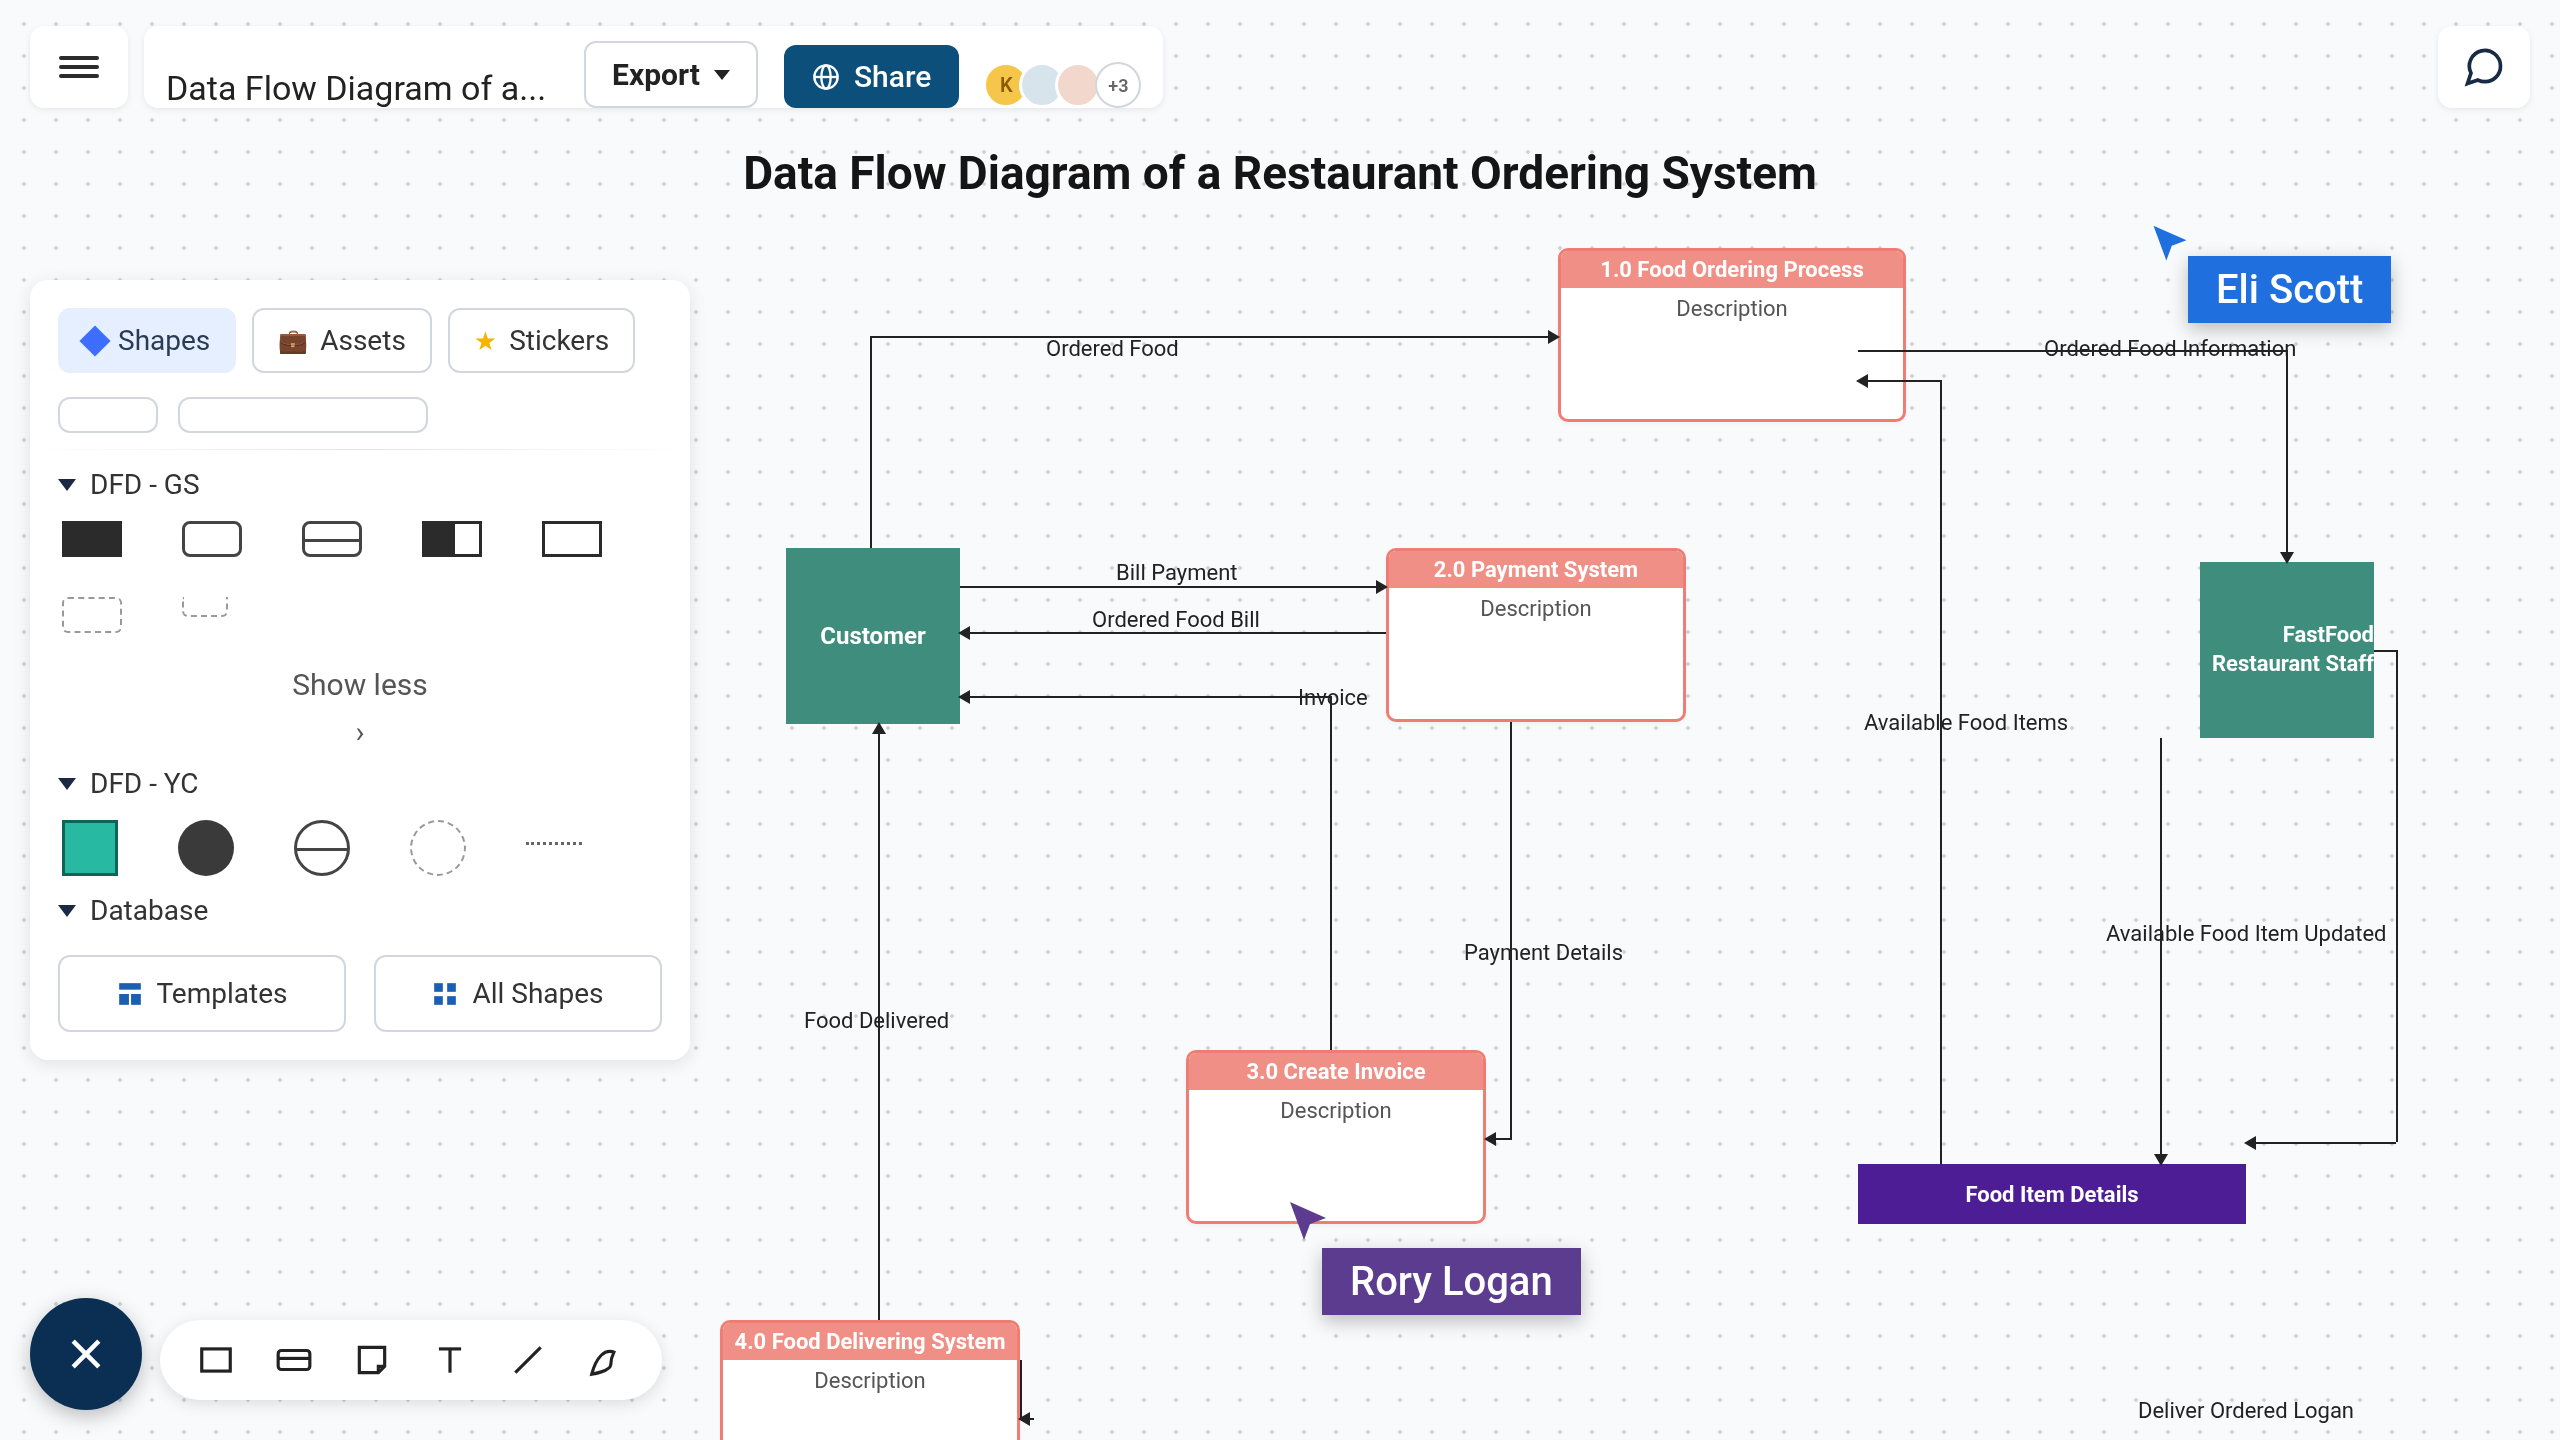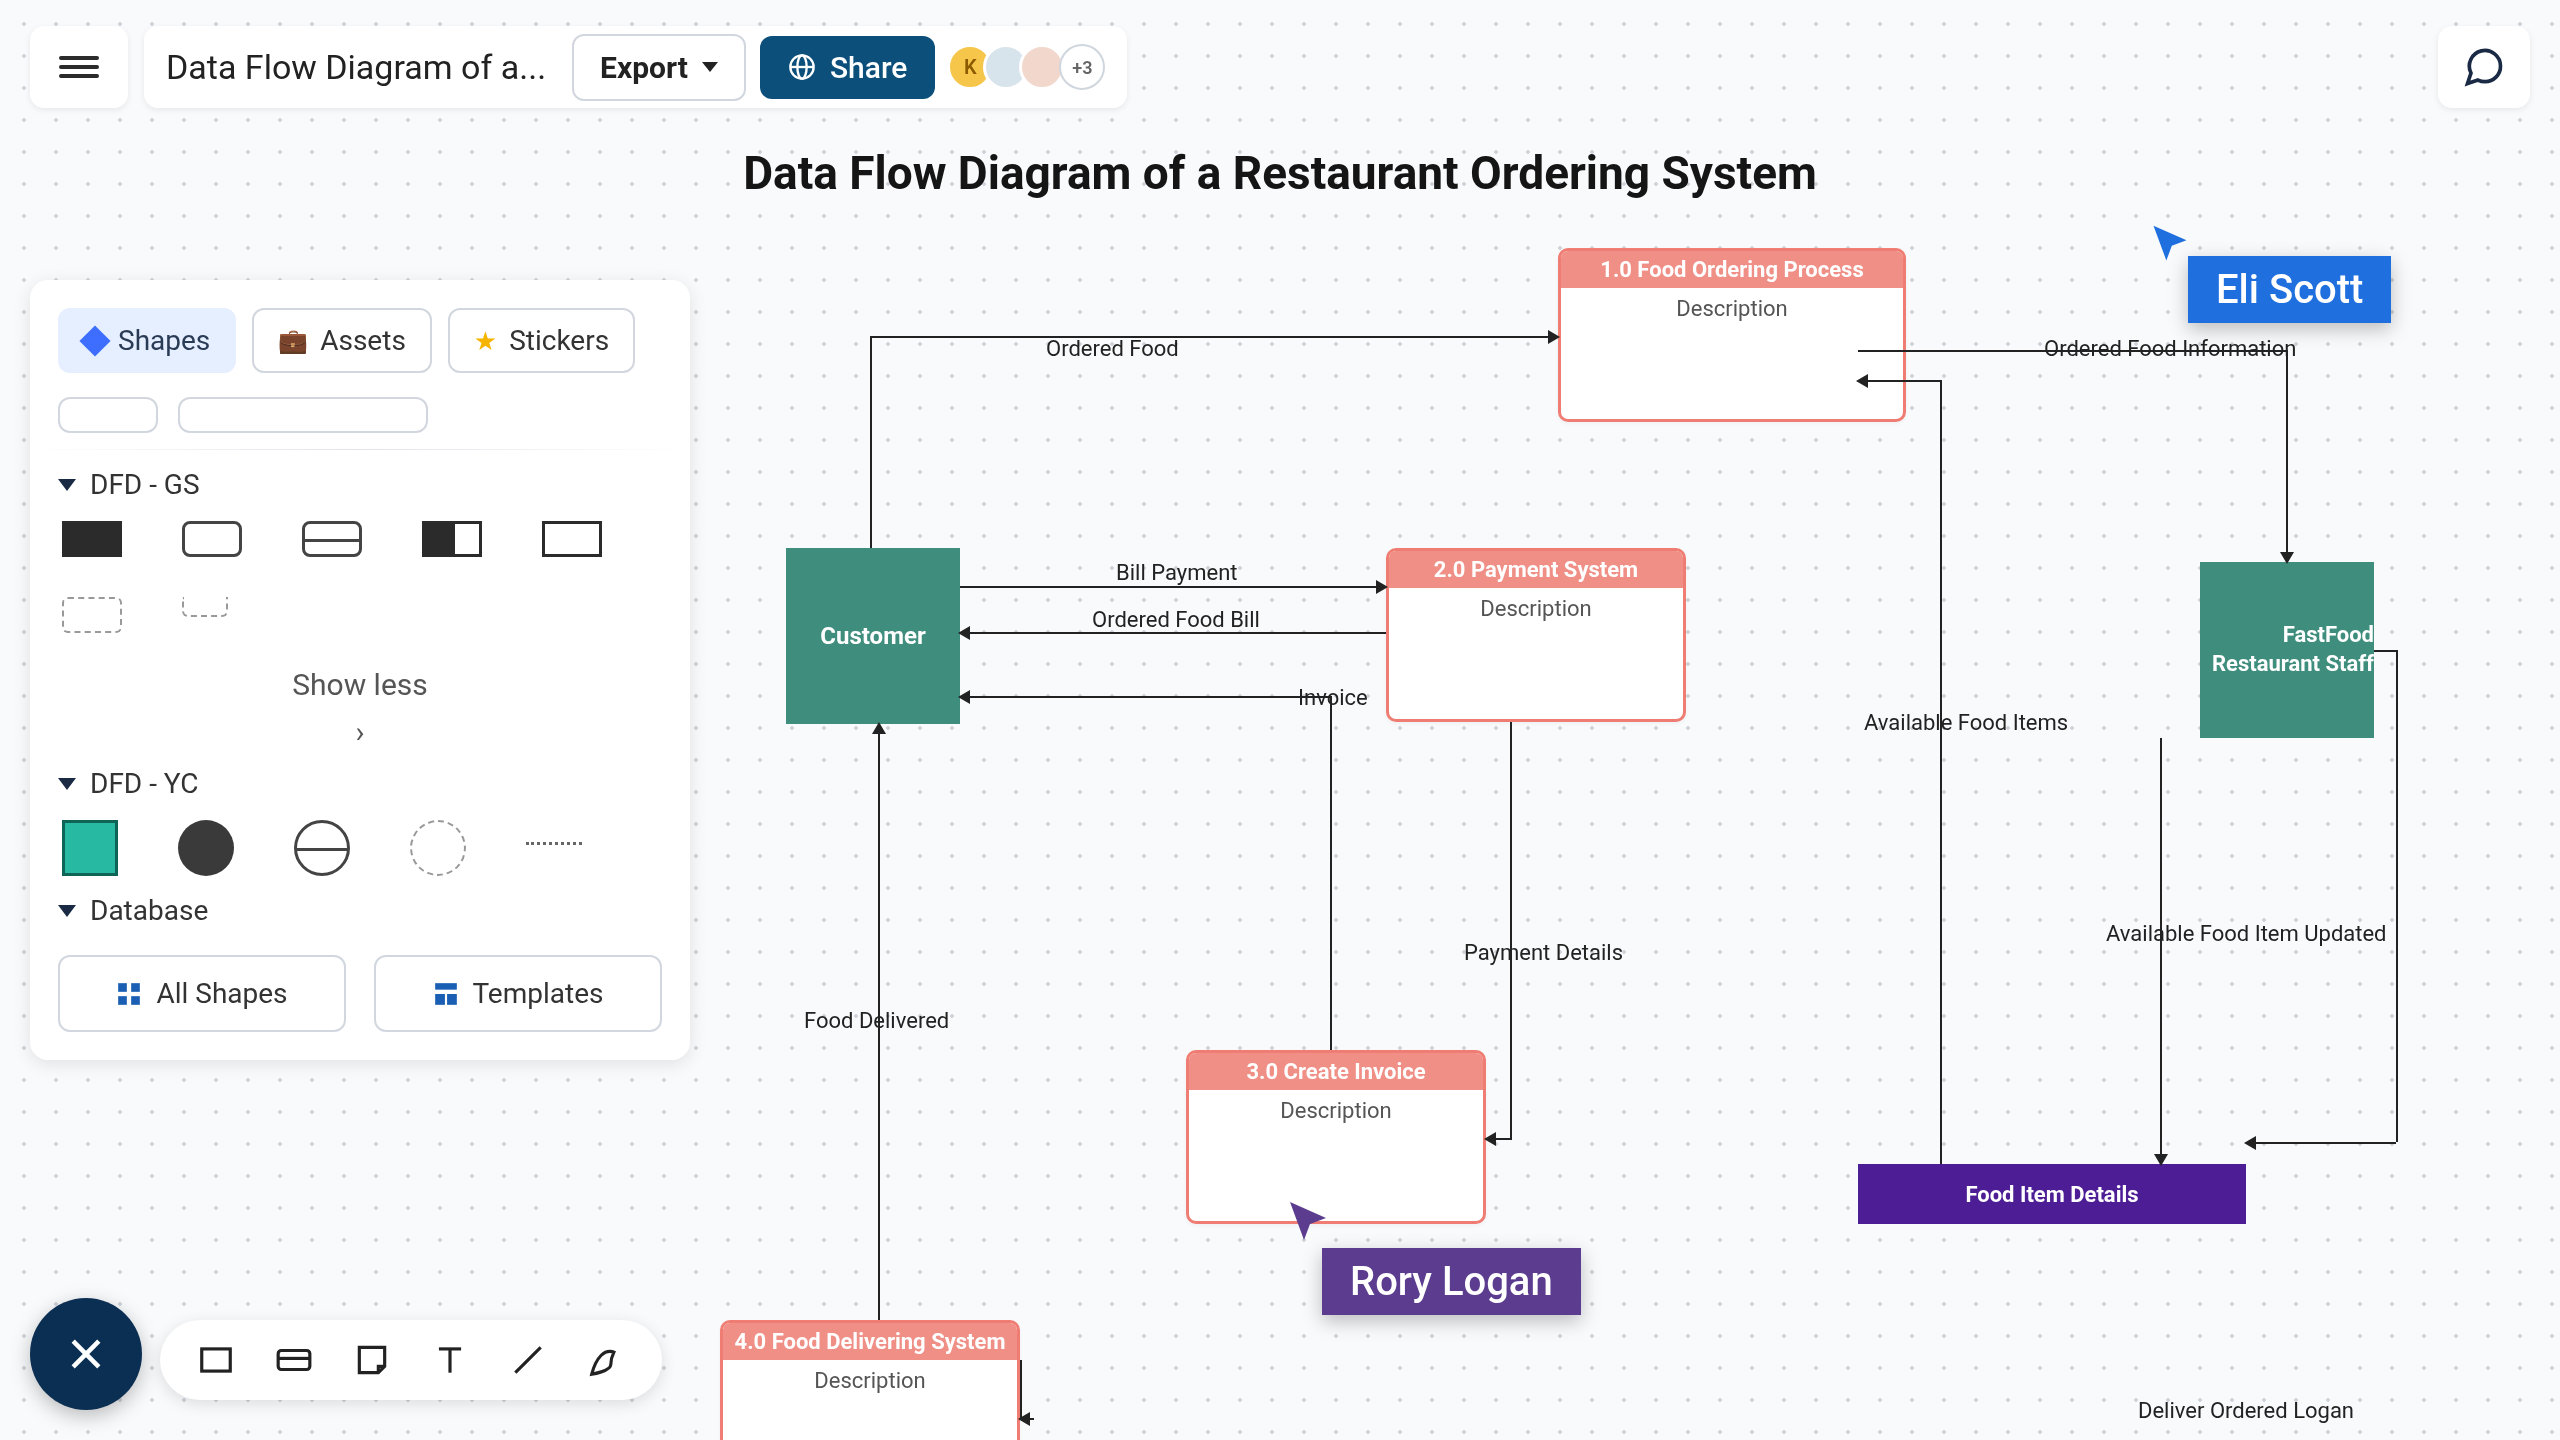--- a/index.html
+++ b/index.html
@@ -25,21 +25,21 @@
 }
 .menu-btn {
   width: 98px; height: 82px; background: #fff; border-radius: 14px;
   display: flex; align-items: center; justify-content: center;
   box-shadow: 0 2px 6px rgba(0,0,0,0.08);
   cursor: pointer;
 }
 .menu-btn span { display:block; width:40px; height:4px; background:#2b2b2b; margin:5px 0; border-radius:2px;}
 .title-block {
   background:#fff; border-radius:14px; box-shadow:0 2px 6px rgba(0,0,0,0.08);
-  height:82px; display:flex; align-items:center; gap:14px; padding:0 22px;
+  height:82px; display:flex; align-items:flex-end; gap:26px; padding:0 22px;
 }
 .doc-title { font-size:34px; color:#222; font-weight:400; padding-right:12px;}
 .export-btn {
   border:2px solid #d2d7df; border-radius:12px; padding:14px 26px;
   font-size:30px; color:#222; display:flex; align-items:center; gap:14px; cursor:pointer;font-weight:bold;
 }
 .export-btn .caret { width:0;height:0;border-left:8px solid transparent;border-right:8px solid transparent;border-top:10px solid #222;}
 .share-btn {
   background:#0b4f7a; color:#fff; border-radius:12px; padding:14px 28px;
   font-size:30px; display:flex; align-items:center; gap:14px; cursor:pointer; font-weight:500;
@@ -241,34 +241,34 @@
   </div>
 
   <div class="sec-head">
     <span class="tri"></span>
     <span>Database</span>
   </div>
 
   <div class="btn-row">
     <div class="panel-btn">
       <svg width="26" height="26" viewBox="0 0 24 24">
+          <rect x="2" y="2" width="20" height="6" fill="#1a5fb4"></rect>
+          <rect x="2" y="12" width="9" height="10" fill="#1a5fb4"></rect>
+          <rect x="13" y="12" width="9" height="10" fill="#1a5fb4"></rect>
+        </svg>
+      <span>Templates</span>
+    </div>
+    <div class="panel-btn">
+      <svg width="26" height="26" viewBox="0 0 24 24">
           <rect x="2" y="2" width="8" height="8" fill="#1a5fb4"></rect>
           <rect x="14" y="2" width="8" height="8" fill="#1a5fb4"></rect>
           <rect x="2" y="14" width="8" height="8" fill="#1a5fb4"></rect>
           <rect x="14" y="14" width="8" height="8" fill="#1a5fb4"></rect>
         </svg>
       <span>All Shapes</span>
-    </div>
-    <div class="panel-btn">
-      <svg width="26" height="26" viewBox="0 0 24 24">
-          <rect x="2" y="2" width="20" height="6" fill="#1a5fb4"></rect>
-          <rect x="2" y="12" width="9" height="10" fill="#1a5fb4"></rect>
-          <rect x="13" y="12" width="9" height="10" fill="#1a5fb4"></rect>
-        </svg>
-      <span>Templates</span>
     </div>
   </div>
 </div>
 
 <div class="close-fab">
   <svg width="44" height="44" viewBox="0 0 24 24" stroke="#fff" stroke-width="2.5">
       <line x1="5" y1="5" x2="19" y2="19"></line>
       <line x1="19" y1="5" x2="5" y2="19"></line>
     </svg>
 </div>

